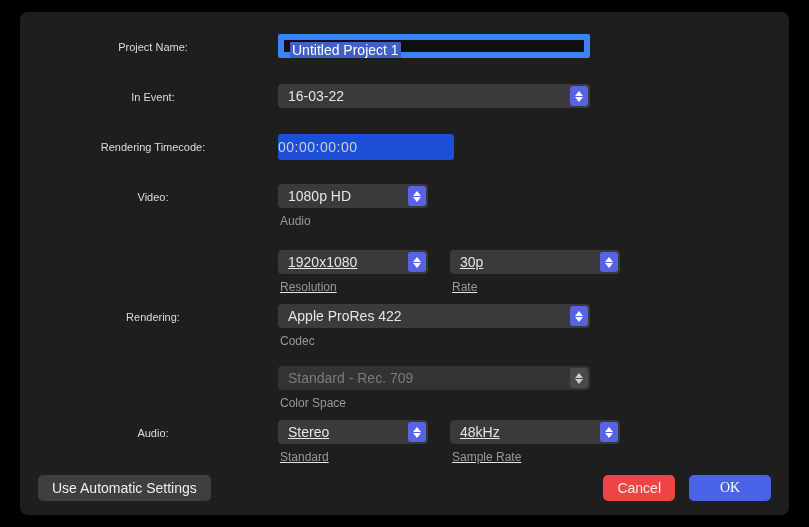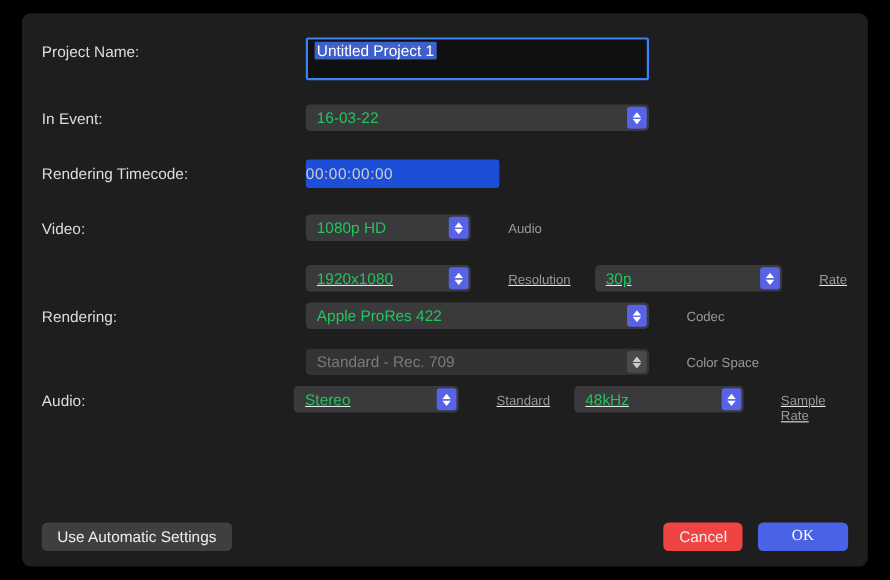--- a/index.html
+++ b/index.html
@@ -27,56 +27,55 @@
   .form-rows {
     position: relative;
   }
   .row {
     display: flex;
     align-items: flex-start;
     min-height: 28px;
   }
   .label {
     width: 230px;
-    text-align: left;
+    text-align: center;
     padding-right: 10px;
-    font-size: 14px;
+    font-size: 11px;
     color: #ddd;
     line-height: 26px;
     font-weight: 500;
   }
   .fields {
     display: flex;
     flex-direction: column;
   }
   .hfields {
     display: flex;
     gap: 22px;
     text-decoration: underline;
   }
   .stack {
     display: flex;
-    flex-direction: row;
-    gap: 32px;
+    flex-direction: column;
   }
   .sub {
     font-size: 12px;
     color: #999;
     margin-top: 6px;
     margin-left: 2px;
   }
   .gap-row { height: 22px; }
   .gap-sm { height: 10px; }
 
   
   .text-input {
     width: 312px;
-    height: 39px;
+    height: 24px;
     background: #101010;
-    border: 2px solid #3b82f6;
+    border: 6px solid #3b82f6;
     border-radius: 2px;
     color: #fff;
     padding: 0 6px;
     box-sizing: border-box;
     line-height: 20px;
   }
   .text-input .sel {
     background: #3f5fc9;
     color: #fff;
     padding: 0 2px;
@@ -93,21 +92,21 @@
     line-height: 26px;
     letter-spacing: 0.5px;
   }
 
   
   .popup {
     position: relative;
     height: 24px;
     background: #3a3a3c;
     border-radius: 4px;
-    color: #22c55e;
+    color: #e5e5e5;
     line-height: 24px;
     padding: 0 24px 0 10px;
     box-sizing: border-box;
     font-size: 14px;
   }
   .popup.disabled {
     color: #7a7a7a;
     background: #333335;
   }
   .popup .stepper {

